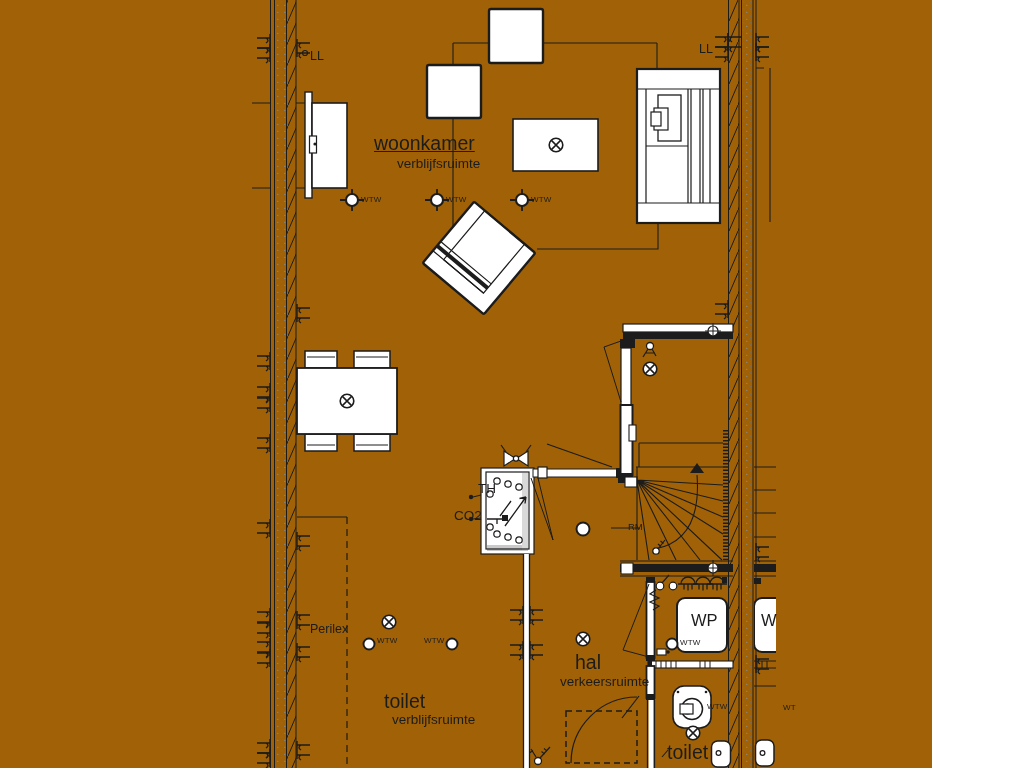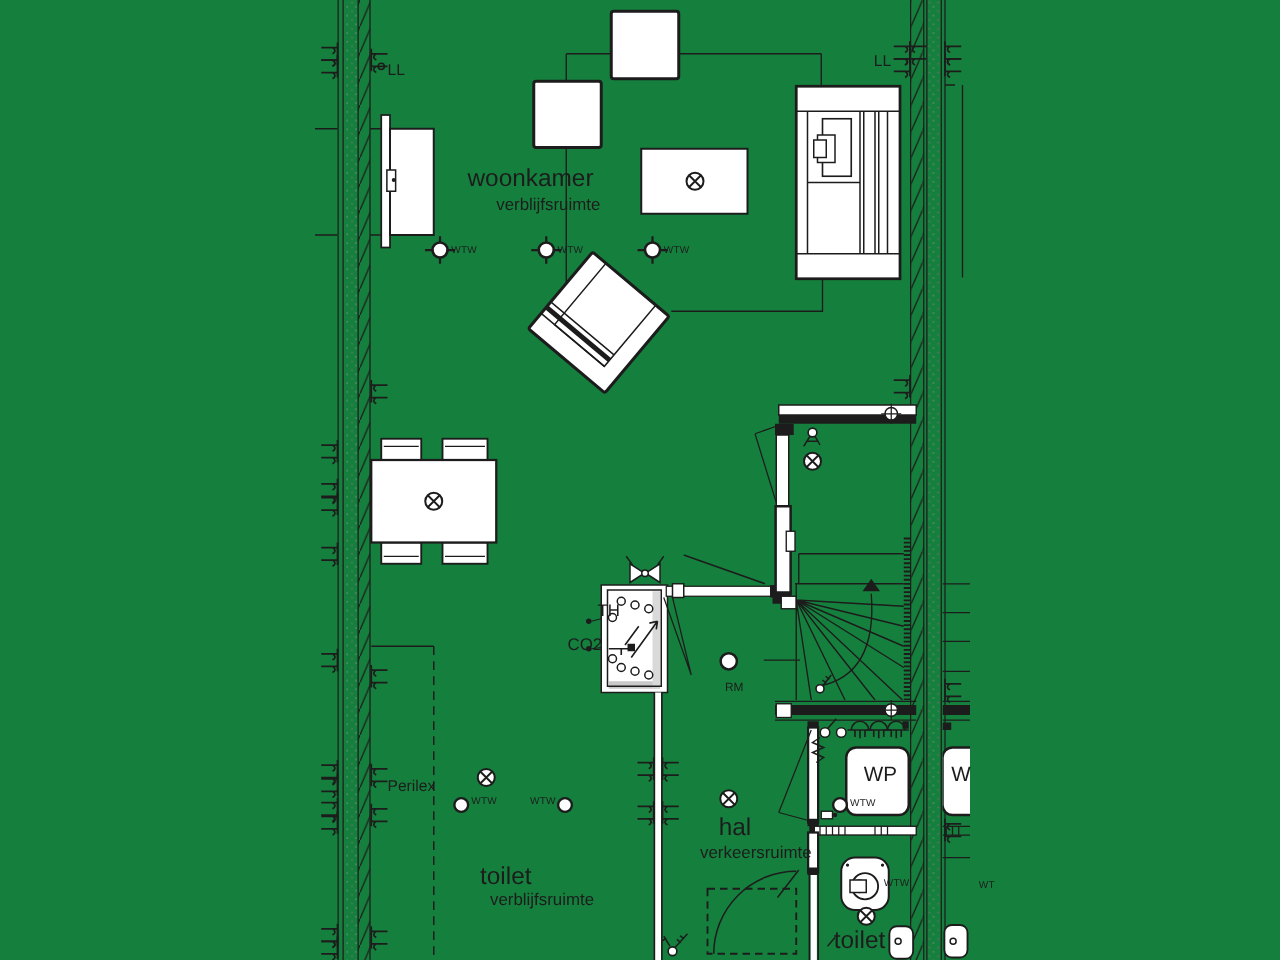--- a/index.html
+++ b/index.html
@@ -1,16 +1,16 @@
 <!DOCTYPE html>
 <html><head>
 <meta charset="utf-8">
 <style>
   html,body{margin:0;padding:0;background:#ffffff;}
-  .stage{position:relative;width:1024px;height:768px;background:#15803d;overflow:hidden;
+  .stage{position:relative;width:932px;height:768px;background:#a16207;overflow:hidden;
          font-family:"Liberation Sans",sans-serif;color:#1c1c1c;}
   .stage svg{position:absolute;left:0;top:0;}
   svg .ln{stroke:#1c1c1c;fill:none;}
   svg .fw{fill:#ffffff;}
   svg .fk{fill:#1c1c1c;stroke:none;}
   .lbl{position:absolute;white-space:nowrap;line-height:1;color:#1c1c1c;}
   .s20{font-size:19.5px;}
   .s16{font-size:16.5px;}
   .s14{font-size:13.5px;margin-left:20px;}
   .s13{font-size:12.5px;}
@@ -320,30 +320,30 @@
     <path class="ln" stroke-width="1" d="M754,661 H776 M754,668 H776 M757,661 v7 M762,661 v7 M767,661 v7"></path>
     <path class="ln" stroke-width="1" d="M754,686 H776"></path>
     <rect class="ln fw" stroke-width="1.5" x="755.5" y="740" width="18.5" height="26" rx="6"></rect>
     <circle class="ln" stroke-width="1.2" cx="762.5" cy="753" r="2.4"></circle>
   </g>
 </svg>
 
 <div class="lbl s13" style="left:310px;top:50px;">LL</div>
 <div class="lbl s13" style="left:699px;top:43px;">LL</div>
 
-<div class="lbl s20" style="left:374px;top:134px;">woonkamer</div>
+<div class="lbl s20" style="left:374px;top:134px;text-decoration:underline;">woonkamer</div>
 <div class="lbl s14" style="left:377px;top:157px;">verblijfsruimte</div>
 
 <div class="lbl s8" style="left:361px;top:196px;">WTW</div>
 <div class="lbl s8" style="left:446px;top:196px;">WTW</div>
 <div class="lbl s8" style="left:531px;top:196px;">WTW</div>
 
 <div class="lbl s14" style="left:458px;top:482px;">TH</div>
 <div class="lbl s14" style="left:434px;top:509px;">CO2</div>
-<div class="lbl s9" style="left:580px;top:522px;margin-top:24px;">RM</div>
+<div class="lbl s9" style="left:628px;top:522px;">RM</div>
 
 <div class="lbl s13" style="left:310px;top:623px;">Perilex</div>
 <div class="lbl s8" style="left:377px;top:637px;">WTW</div>
 <div class="lbl s8" style="left:424px;top:637px;">WTW</div>
 
 <div class="lbl s20" style="left:384px;top:692px;">toilet</div>
 <div class="lbl s14" style="left:372px;top:713px;">verblijfsruimte</div>
 
 <div class="lbl s20" style="left:575px;top:653px;">hal</div>
 <div class="lbl s14" style="left:540px;top:675px;text-align:center;">verkeersruimte</div>

